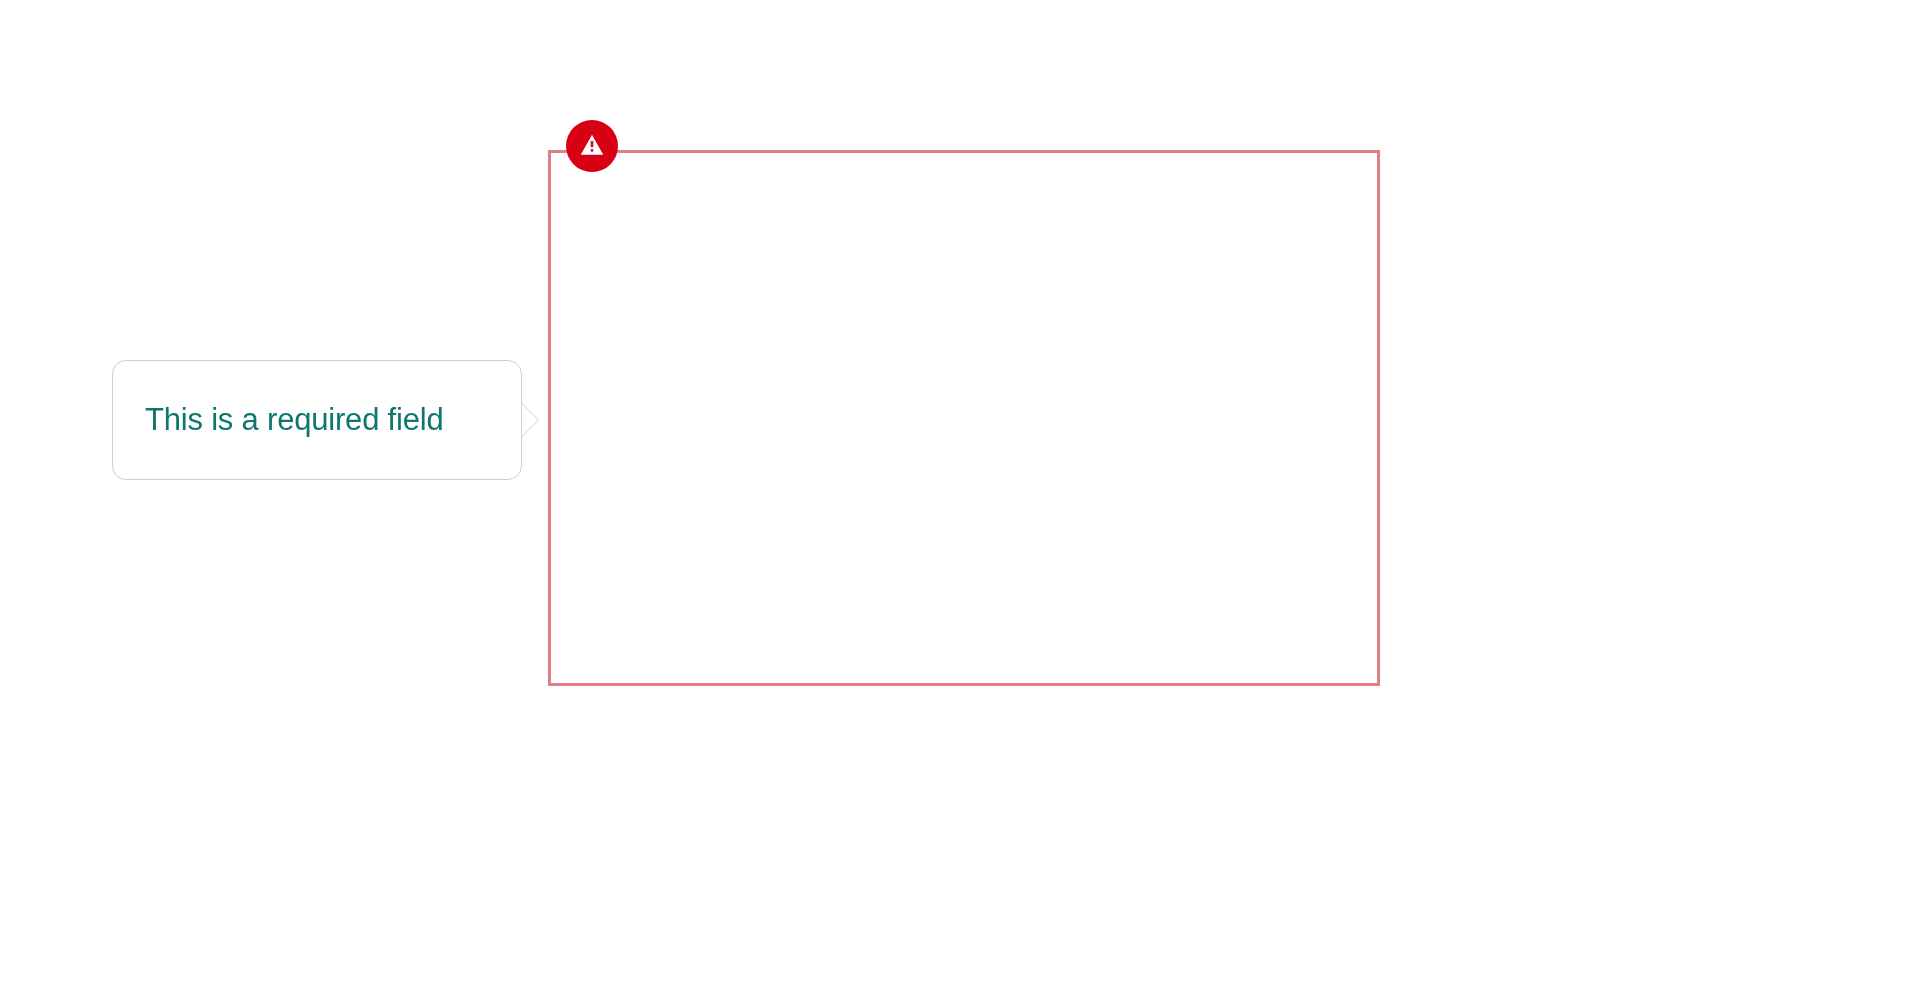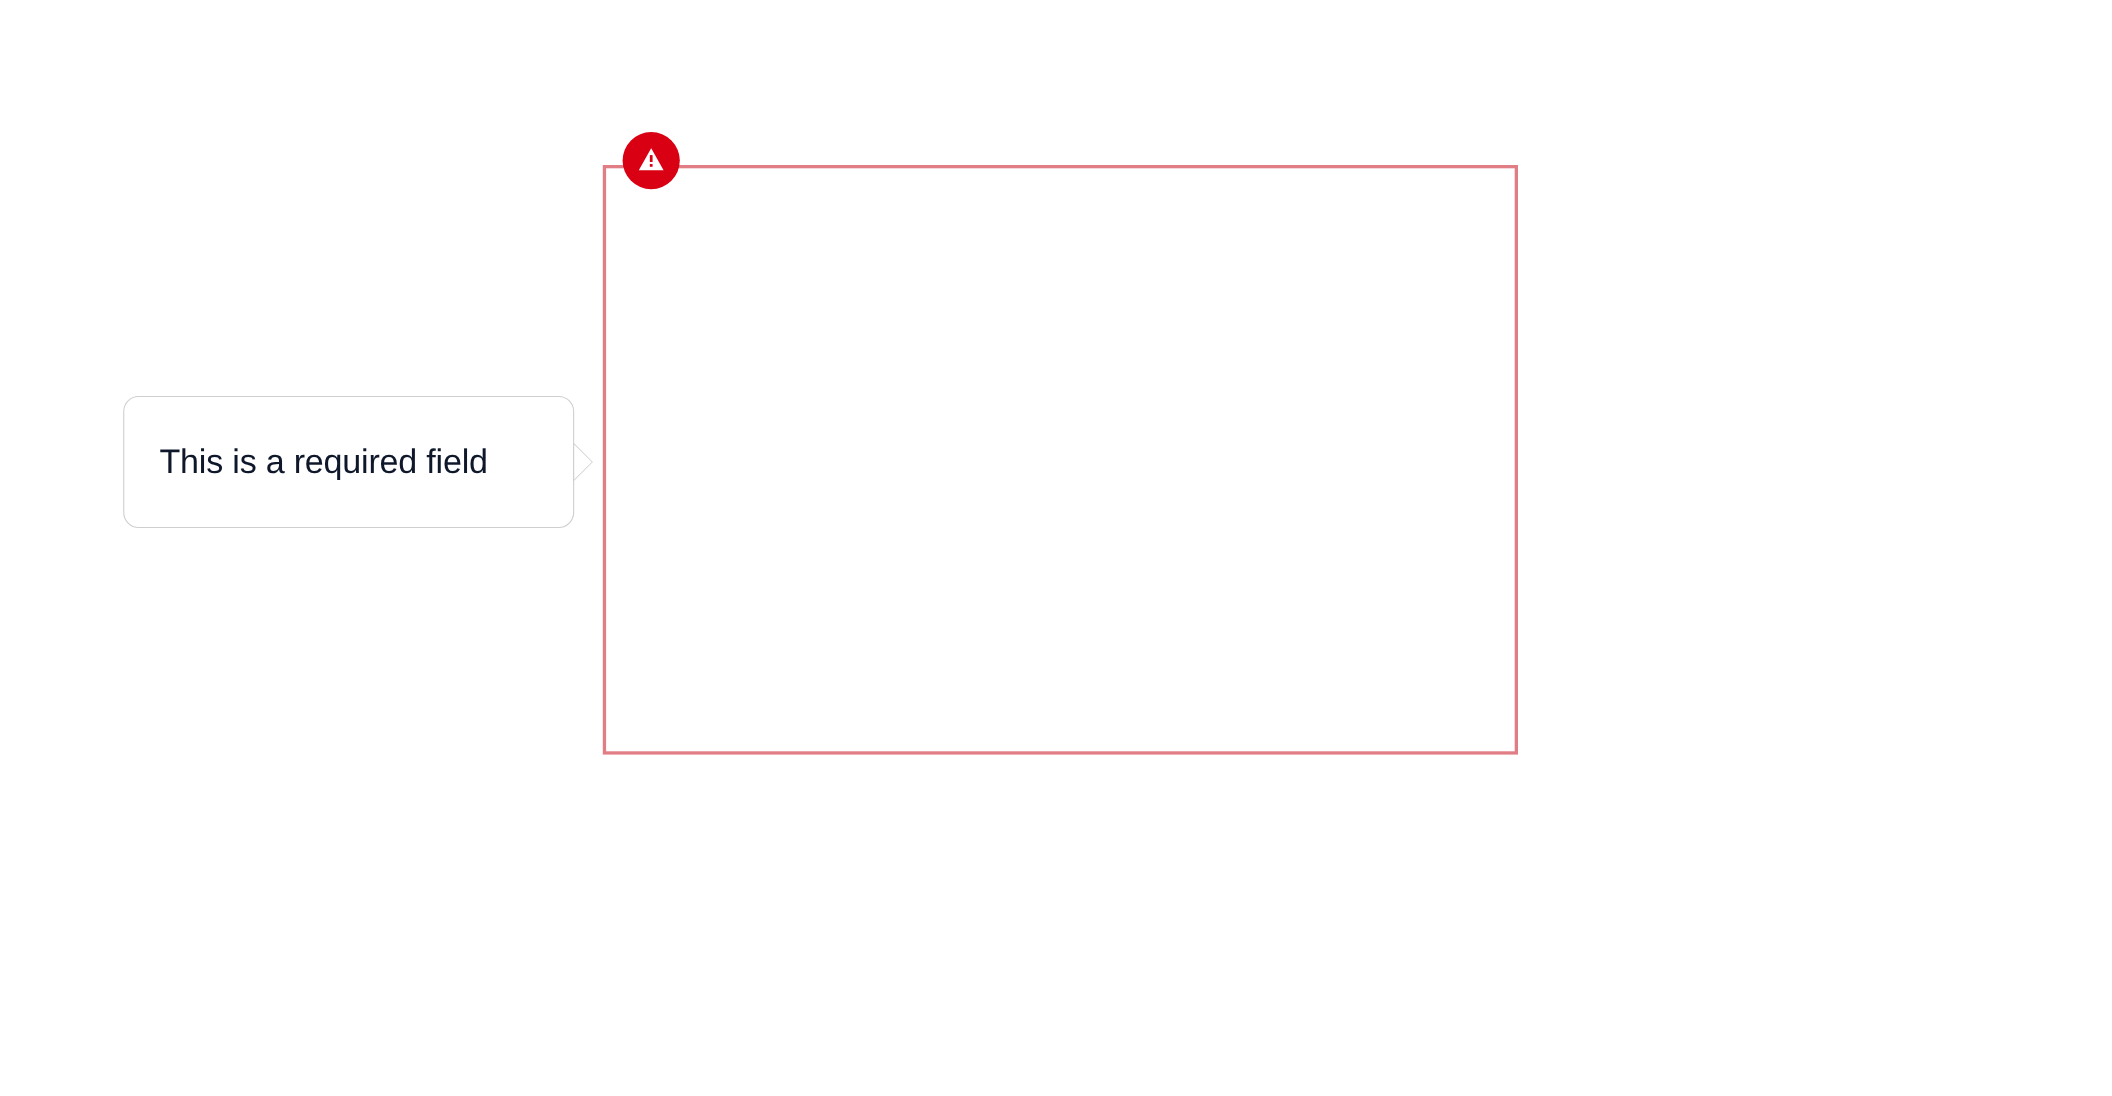--- a/index.html
+++ b/index.html
@@ -60,21 +60,21 @@
       height: 120px;
       border: 1px solid #cfcfcf;
       border-radius: 14px;
       background: #ffffff;
       display: flex;
       align-items: center;
       padding-left: 32px;
     }
 
     .tooltip-text {
-      color: #0f172a;
+      color: #0f766e;
       font-size: 31px;
       font-weight: 500;
       letter-spacing: -0.2px;
     }
 
     .tooltip-arrow {
       position: absolute;
       right: -18px;
       top: 50%;
       transform: translateY(-50%);

